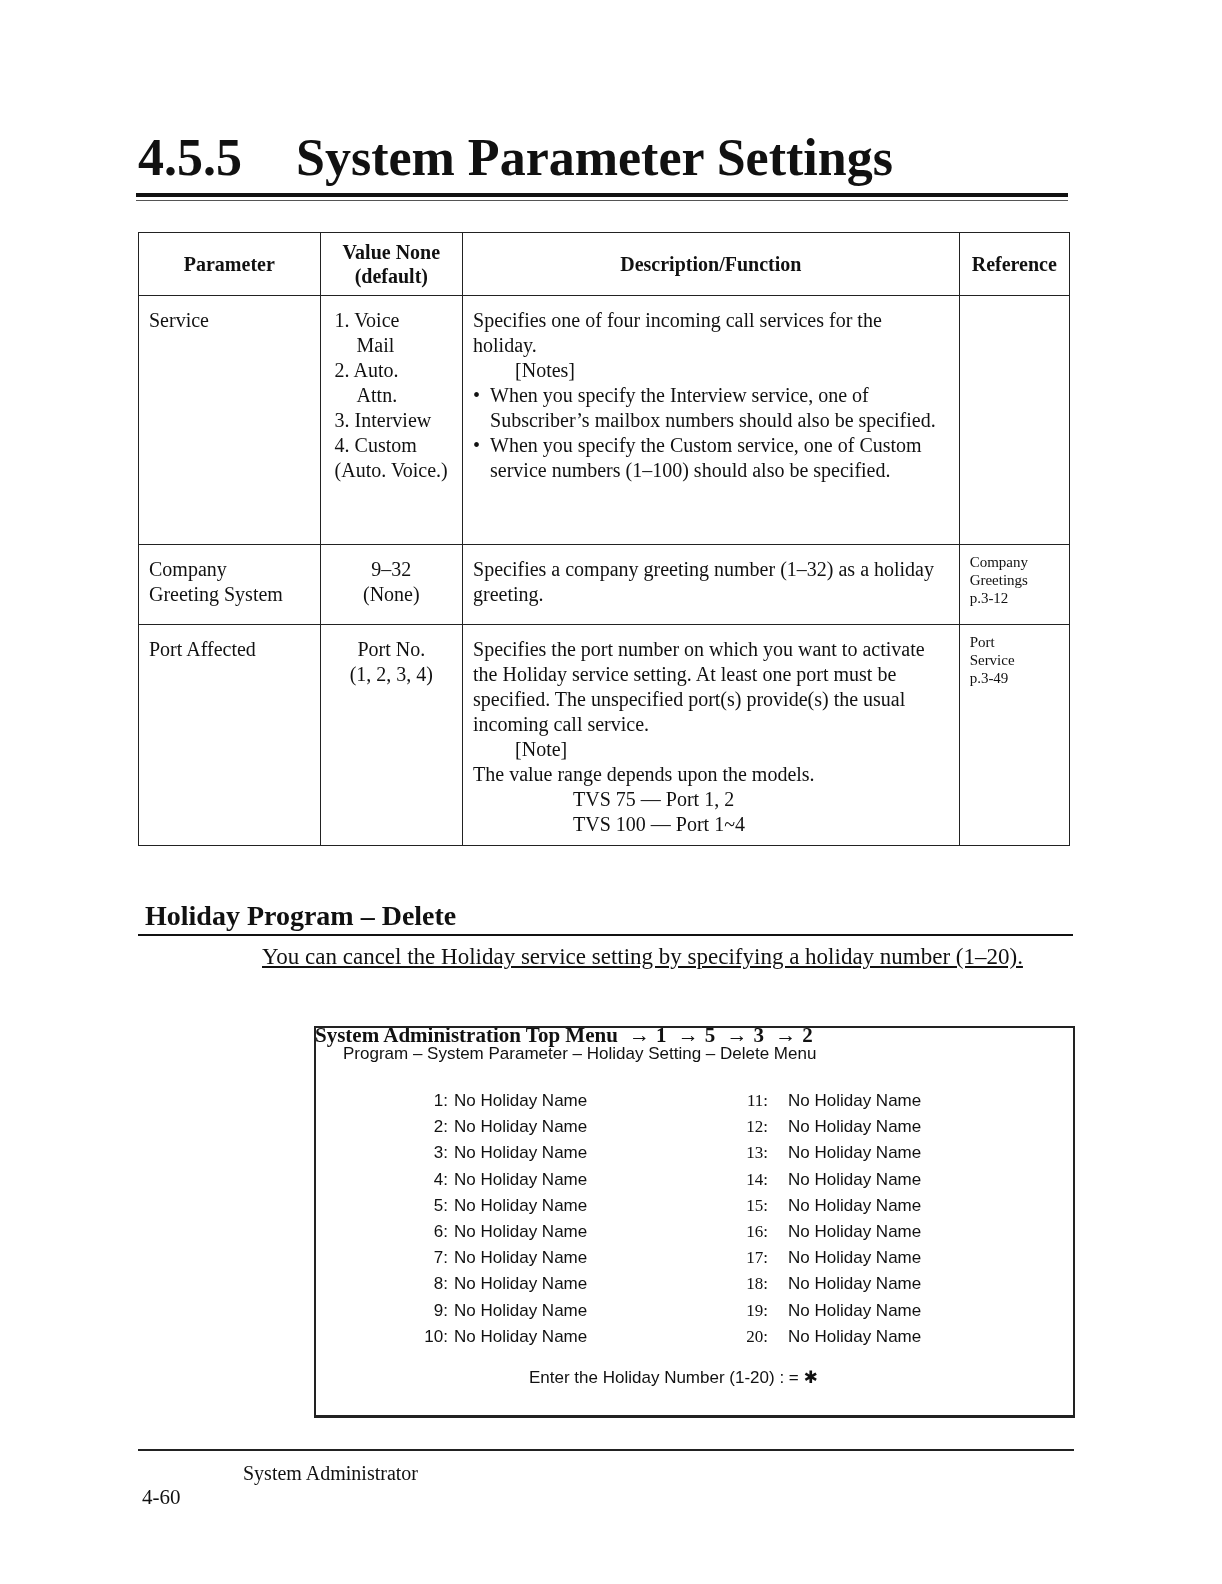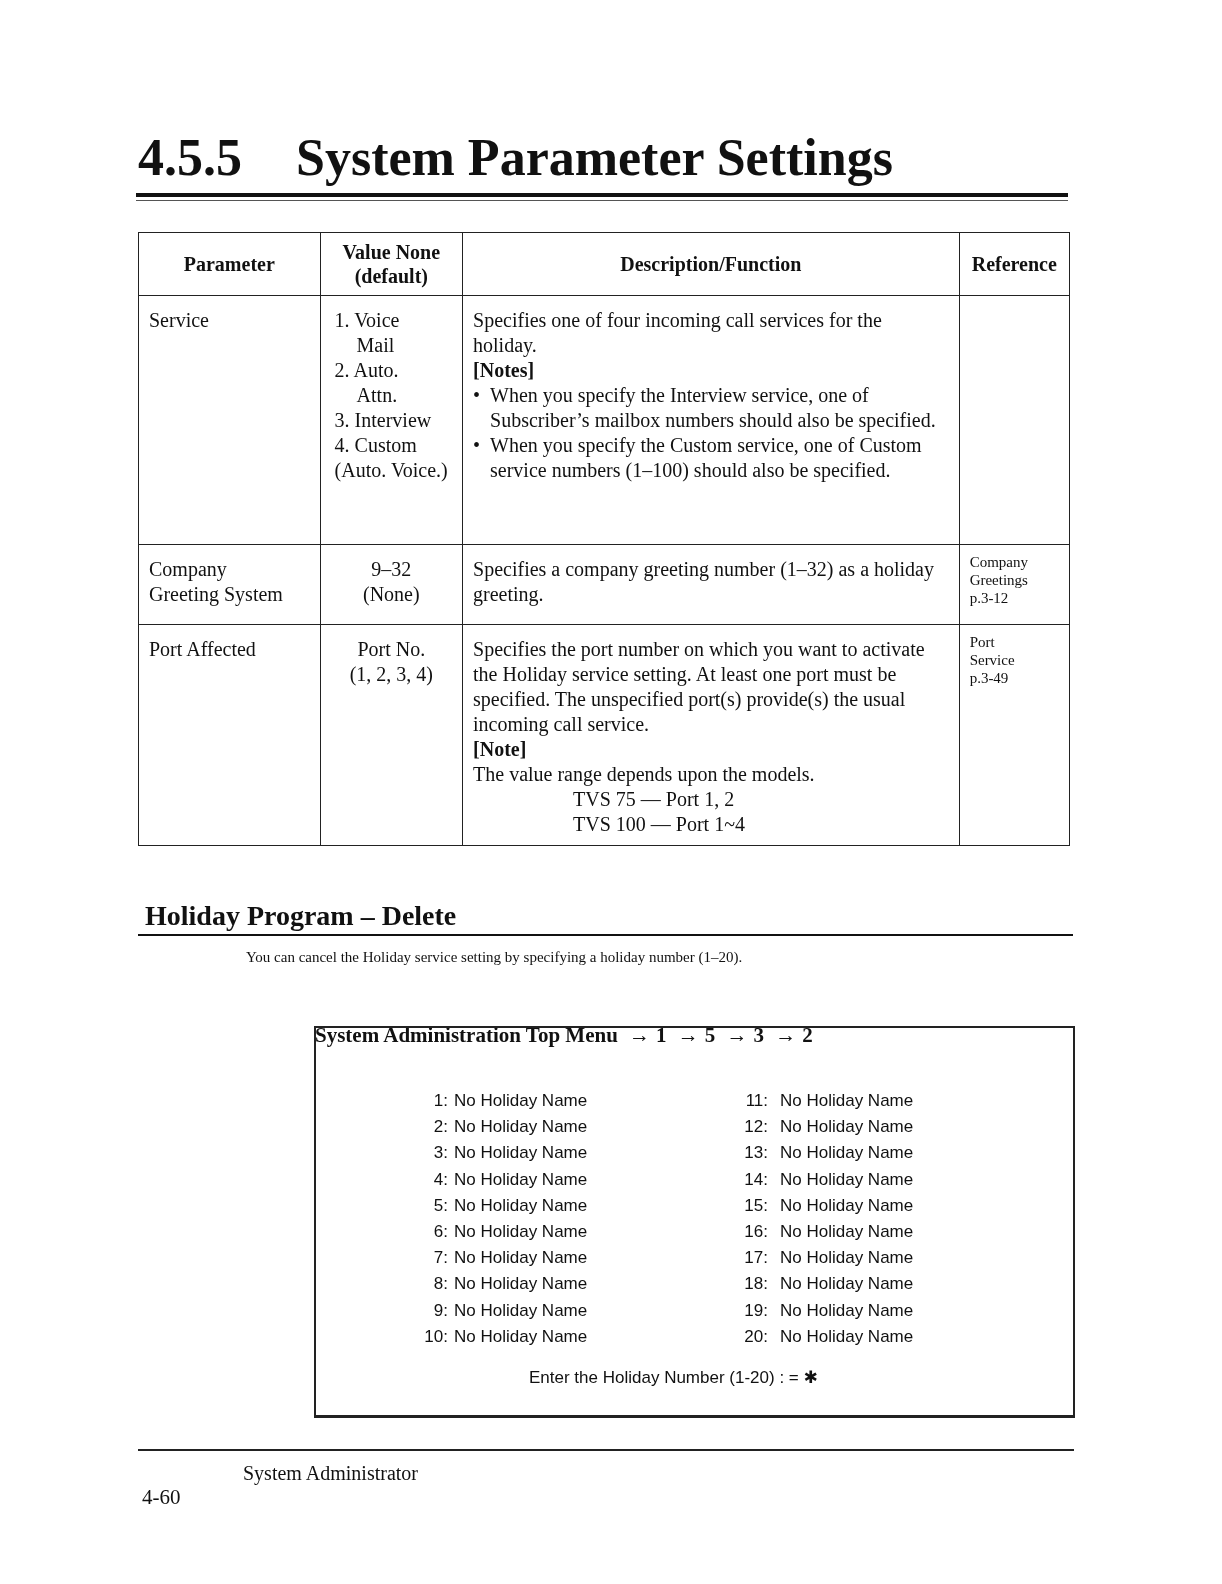--- a/index.html
+++ b/index.html
@@ -35,57 +35,57 @@
     }
     .col-param { width: 181px; }
     .col-range { width: 142px; }
     .col-desc  { width: 495px; }
     .col-ref   { width: 110px; }
     td .cell { padding: 12px 10px 8px 10px; }
     td.range .cell { padding-left: 14px; padding-right: 6px; }
     td.center .cell { text-align: center; }
     .range-item { display: block; }
     .range-cont { display: block; padding-left: 22px; }
-    .note-head { font-weight: bold; display: block; }
+    .note-head { font-weight: normal; display: block; margin-left: 42px; }
     .bullet { display: block; padding-left: 17px; text-indent: -17px; }
     .bullet::before { content: "\2022"; display: inline-block; width: 17px; text-indent: 0; }
     .model-line { display: block; padding-left: 100px; }
     .ref-text {
       font-size: 15px; line-height: 18px; padding: 8px 10px 6px 10px;
     }
 
     
     .section-title {
       left: 145px; top: 898px; font-size: 28px; font-weight: bold; line-height: 36px;
       white-space: nowrap;
     }
     .section-rule { left: 138px; top: 934px; width: 935px; height: 2px; background: #111; }
     .intro-text {
-      left: 246px; top: 942px; font-size: 15px; line-height: 30px; white-space: nowrap;
+      left: 262px; top: 942px; font-size: 23px; line-height: 30px; white-space: nowrap; text-decoration: underline;
     }
     .nav-path {
       left: 315px; top: 988px; font-size: 21px; font-weight: bold; line-height: 30px;
       white-space: nowrap;
       margin-top: 32px;
     }
     .nav-path .arrow { font-weight: bold; padding: 0 6px; }
 
     
     .screen-box {
       left: 314px; top: 1026px; width: 757px; height: 387px;
       border: 2px solid #222; border-top-width: 2px; border-bottom-width: 3px;
       font-family: "Liberation Sans", "DejaVu Sans", sans-serif; font-size: 17px;
     }
     .screen-header { position: absolute; left: 27px; top: 16px; white-space: nowrap; }
     .hol-list { position: absolute; top: 60px; }
     .hol-list.left  { left: 80px; }
     .hol-list.right { left: 410px; }
     .hol-row { height: 26.2px; line-height: 26px; white-space: nowrap; }
     .hol-row .n { display: inline-block; width: 52px; text-align: right; padding-right: 6px; }
-    .hol-list.right .hol-row .n { width: 42px; padding-right: 12px; }
+    .hol-list.right .hol-row .n { width: 42px; padding-right: 20px; font-family: Liberation Serif, serif; }
     .screen-prompt { position: absolute; left: 213px; top: 339px; white-space: nowrap; }
 
     
     .footer-rule { left: 138px; top: 1449px; width: 936px; height: 1.5px; background: #222; }
     .footer-page { left: 142px; top: 1483px; font-size: 21px; line-height: 28px; }
     .footer-label { left: 243px; top: 1459px; font-size: 20px; line-height: 28px; white-space: nowrap; }
   </style>
 </head>
 <body>
 
@@ -193,20 +193,21 @@
 <div class="abs intro-text">You can cancel the Holiday service setting by specifying a holiday number (1–20).</div>
 <div class="abs nav-path">
   <span>System Administration Top Menu</span>
   <span class="arrow">→</span><span>1</span>
   <span class="arrow">→</span><span>5</span>
   <span class="arrow">→</span><span>3</span>
   <span class="arrow">→</span><span>2</span>
 </div>
 
 <div class="abs screen-box">
+  <div class="screen-header">Program – System Parameter – Holiday Setting – Delete Menu</div>
 
   <div class="hol-list left">
     <div class="hol-row"><span class="n">1:</span><span>No Holiday Name</span></div>
     <div class="hol-row"><span class="n">2:</span><span>No Holiday Name</span></div>
     <div class="hol-row"><span class="n">3:</span><span>No Holiday Name</span></div>
     <div class="hol-row"><span class="n">4:</span><span>No Holiday Name</span></div>
     <div class="hol-row"><span class="n">5:</span><span>No Holiday Name</span></div>
     <div class="hol-row"><span class="n">6:</span><span>No Holiday Name</span></div>
     <div class="hol-row"><span class="n">7:</span><span>No Holiday Name</span></div>
     <div class="hol-row"><span class="n">8:</span><span>No Holiday Name</span></div>

